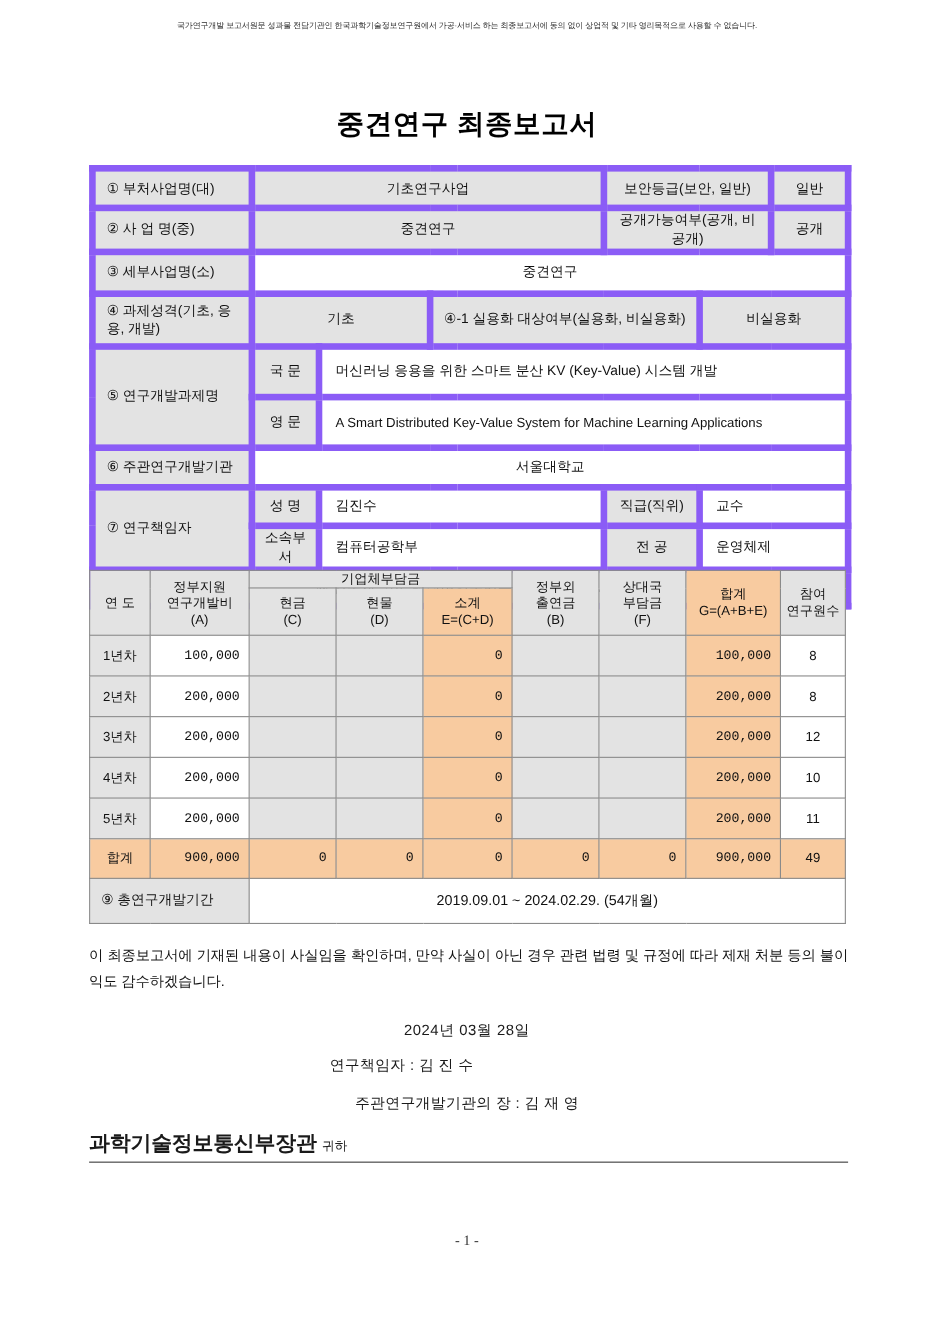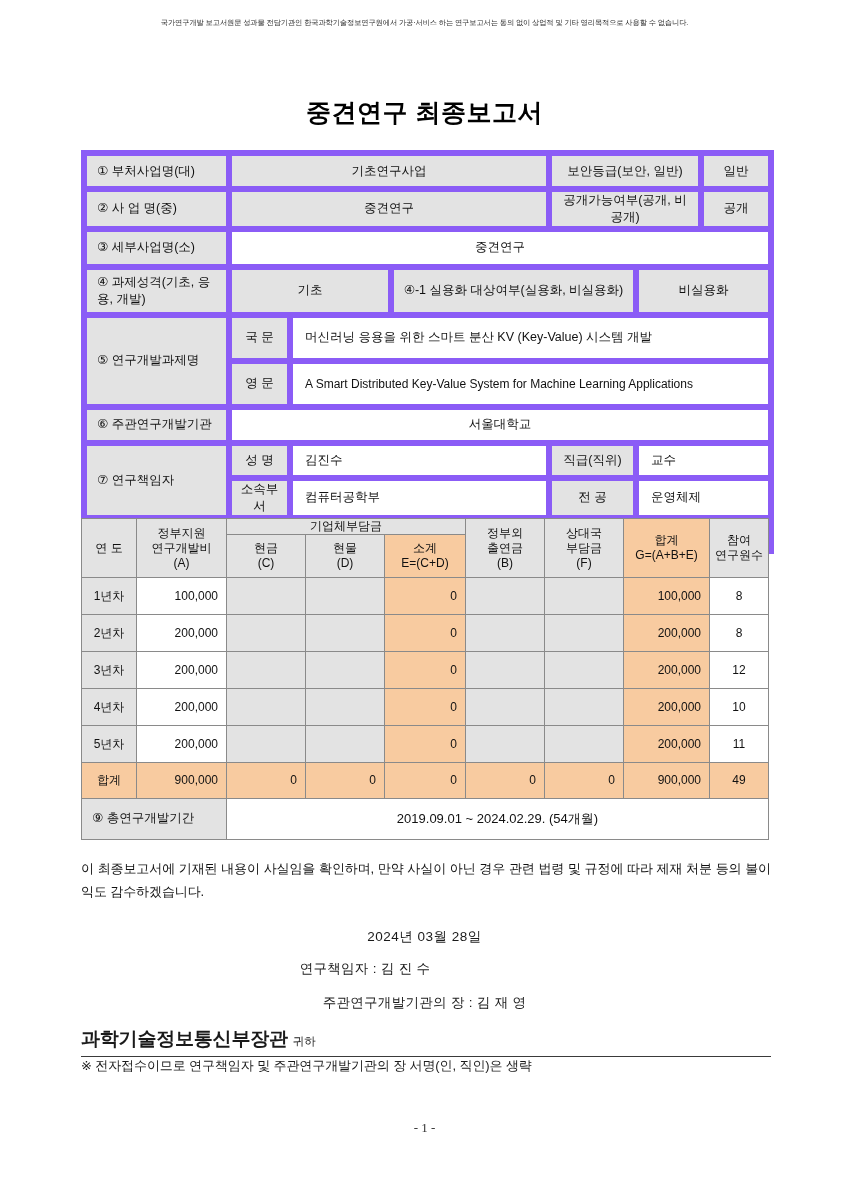--- a/index.html
+++ b/index.html
@@ -112,21 +112,21 @@
     border: 1px solid #8a8a8a;
     text-align: center;
     vertical-align: middle;
     color: #111;
     font-weight: normal;
     line-height: 1.25;
     padding: 0 5px;
   }
   .budget-table th { background: #e3e3e3; font-size: 12px; }
   .bt-row td { height: 36px; }
-  .num { text-align: right !important; padding-right: 8px !important; }
+  .num { text-align: right !important; padding-right: 8px !important; font-family: Liberation Mono, monospace; }
   .cell-white { background: #ffffff; }
   .cell-gray  { background: #e3e3e3; }
   .cell-orange{ background: #f8cba0; }
   .th-orange  { background: #f8cba0 !important; }
   .total-row td { background: #f8cba0 !important; height: 35px; }
 
   
   .statement {
     position: absolute;
     top: 858px;
@@ -204,21 +204,21 @@
     font-size: 13px;
     color: #333;
     font-family: "Liberation Serif", "DejaVu Serif", serif;
   }
 </style>
 </head>
 <body>
 
 <div class="page">
 
-  <div class="notice">국가연구개발 보고서원문 성과물 전담기관인 한국과학기술정보연구원에서 가공·서비스 하는 연구보고서는 동의 없이 상업적 및 기타 영리목적으로 사용할 수 없습니다.</div>
+  <div class="notice">국가연구개발 보고서원문 성과물 전담기관인 한국과학기술정보연구원에서 가공·서비스 하는 최종보고서에 동의 없이 상업적 및 기타 영리목적으로 사용할 수 없습니다.</div>
 
   <div class="doc-title">중견연구 최종보고서</div>
 
   <table class="main-table">
     <colgroup>
       <col style="width:145px">
       <col style="width:61px">
       <col style="width:101px">
       <col style="width:25px">
       <col style="width:133px">
@@ -425,17 +425,16 @@
   <div class="statement">이 최종보고서에 기재된 내용이 사실임을 확인하며, 만약 사실이 아닌 경우 관련 법령 및 규정에 따라 제재 처분 등의 불이익도 감수하겠습니다.</div>
 
   <div class="sign-date">2024년  03월  28일</div>
   <div class="sign-pi">연구책임자 : 김 진 수</div>
   <div class="sign-head">주관연구개발기관의 장 : 김 재 영</div>
 
   <div class="minister-line">
     <span class="minister-name">과학기술정보통신부장관</span><span class="minister-suffix">귀하</span>
   </div>
 
-  <div class="footnote">※ 전자접수이므로 연구책임자 및 주관연구개발기관의 장 서명(인, 직인)은 생략</div>
 
   <div class="page-number">- 1 -</div>
 
 </div>
 
 </body></html>

